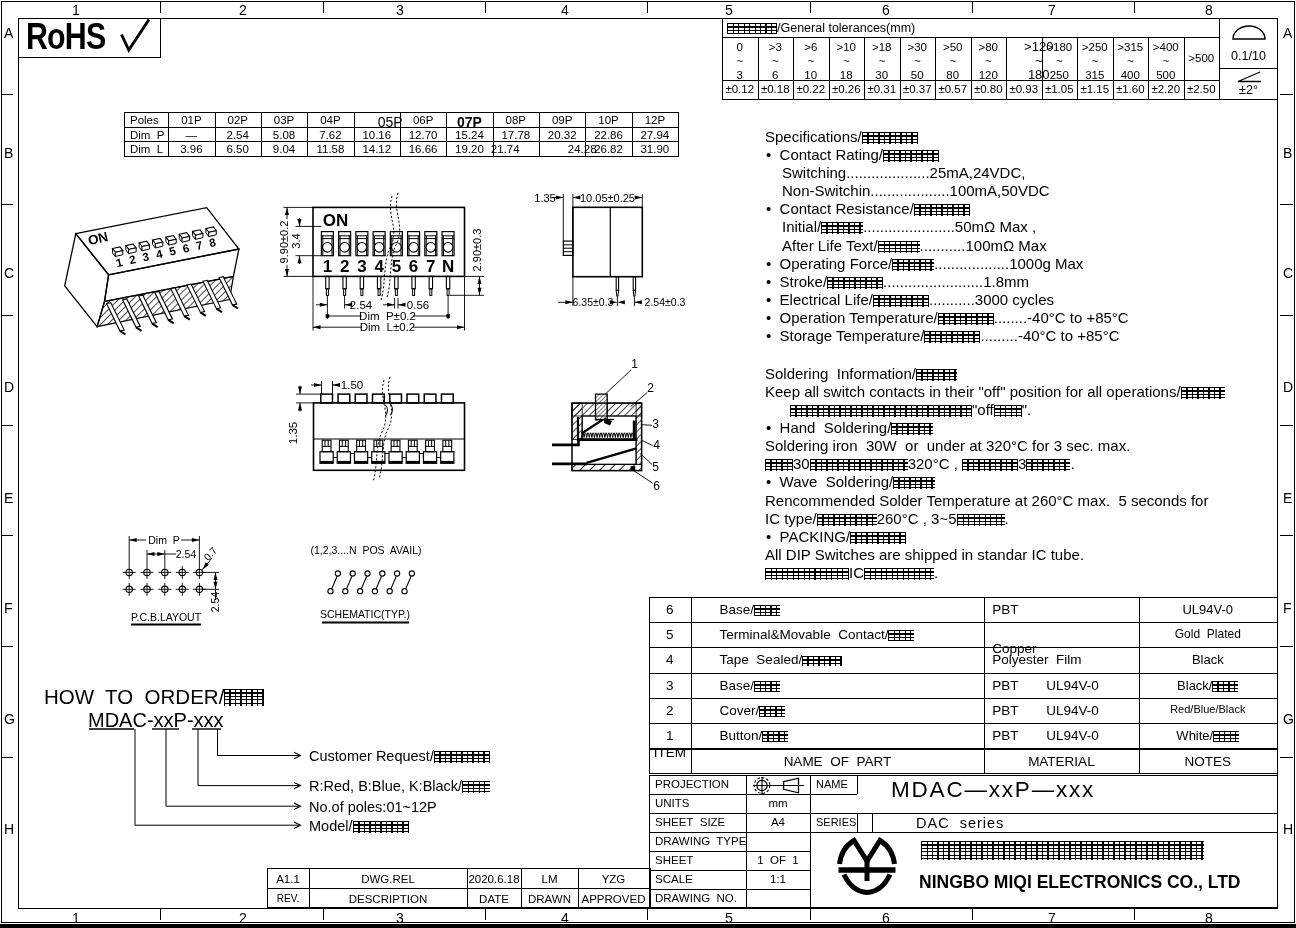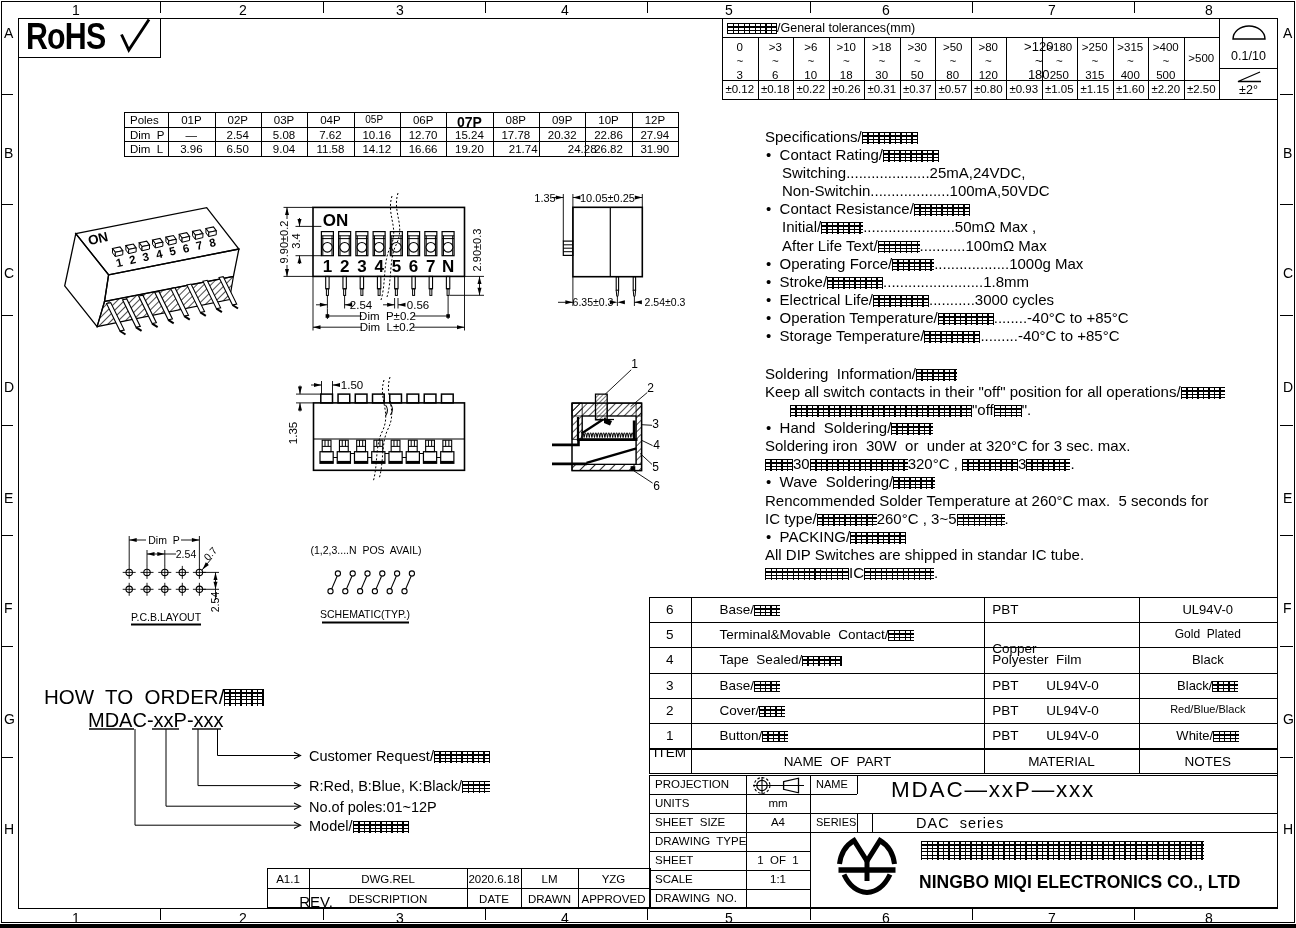--- a/index.html
+++ b/index.html
@@ -163,21 +163,21 @@
 <div class="ln" style="left:446.3px;top:112px;width:1.1px;height:43.5px;"></div>
 <div class="ln" style="left:492.65px;top:112px;width:1.1px;height:43.5px;"></div>
 <div class="ln" style="left:539px;top:112px;width:1.1px;height:43.5px;"></div>
 <div class="ln" style="left:585.35px;top:112px;width:1.1px;height:43.5px;"></div>
 <div class="ln" style="left:631.7px;top:112px;width:1.1px;height:43.5px;"></div>
 <div class="t" style="left:130px;top:115.2px;font-size:11.5px;">Poles</div>
 <div class="t ctr" style="left:168.2px;top:115.2px;width:46.35px;font-size:11.5px;">01P</div>
 <div class="t ctr" style="left:214.55px;top:115.2px;width:46.35px;font-size:11.5px;">02P</div>
 <div class="t ctr" style="left:260.9px;top:115.2px;width:46.35px;font-size:11.5px;">03P</div>
 <div class="t ctr" style="left:307.25px;top:115.2px;width:46.35px;font-size:11.5px;">04P</div>
-<div class="t ctr" style="left:351px;top:115.2px;width:46.35px;font-size:10px;">05P</div>
+<div class="t ctr" style="left:367px;top:115.2px;width:46.35px;font-size:14px;">05P</div>
 <div class="t ctr" style="left:399.95px;top:115.2px;width:46.35px;font-size:11.5px;">06P</div>
 <div class="t ctr" style="left:446.3px;top:115.2px;width:46.35px;font-size:14px;font-weight:bold;">07P</div>
 <div class="t ctr" style="left:492.65px;top:115.2px;width:46.35px;font-size:11.5px;">08P</div>
 <div class="t ctr" style="left:539px;top:115.2px;width:46.35px;font-size:11.5px;">09P</div>
 <div class="t ctr" style="left:585.35px;top:115.2px;width:46.35px;font-size:11.5px;">10P</div>
 <div class="t ctr" style="left:631.7px;top:115.2px;width:46.35px;font-size:11.5px;">12P</div>
 <div class="t" style="left:130px;top:129.7px;font-size:11.5px;">Dim&nbsp;&nbsp;P</div>
 <div class="t ctr" style="left:168.2px;top:129.7px;width:46.35px;font-size:11.5px;">—</div>
 <div class="t ctr" style="left:214.55px;top:129.7px;width:46.35px;font-size:11.5px;">2.54</div>
 <div class="t ctr" style="left:260.9px;top:129.7px;width:46.35px;font-size:11.5px;">5.08</div>
@@ -190,21 +190,21 @@
 <div class="t ctr" style="left:585.35px;top:129.7px;width:46.35px;font-size:11.5px;">22.86</div>
 <div class="t ctr" style="left:631.7px;top:129.7px;width:46.35px;font-size:11.5px;">27.94</div>
 <div class="t" style="left:130px;top:144.2px;font-size:11.5px;">Dim&nbsp;&nbsp;L</div>
 <div class="t ctr" style="left:168.2px;top:144.2px;width:46.35px;font-size:11.5px;">3.96</div>
 <div class="t ctr" style="left:214.55px;top:144.2px;width:46.35px;font-size:11.5px;">6.50</div>
 <div class="t ctr" style="left:260.9px;top:144.2px;width:46.35px;font-size:11.5px;">9.04</div>
 <div class="t ctr" style="left:307.25px;top:144.2px;width:46.35px;font-size:11.5px;">11.58</div>
 <div class="t ctr" style="left:353.6px;top:144.2px;width:46.35px;font-size:11.5px;">14.12</div>
 <div class="t ctr" style="left:399.95px;top:144.2px;width:46.35px;font-size:11.5px;">16.66</div>
 <div class="t ctr" style="left:446.3px;top:144.2px;width:46.35px;font-size:11.5px;">19.20</div>
-<div class="t ctr" style="left:500px;top:144.2px;width:46.35px;font-size:11.5px;">21.74</div>
+<div class="t ctr" style="left:482px;top:144.2px;width:46.35px;font-size:11.5px;">21.74</div>
 <div class="t ctr" style="left:539px;top:144.2px;width:46.35px;font-size:11.5px;padding-left:20px;">24.28</div>
 <div class="t ctr" style="left:585.35px;top:144.2px;width:46.35px;font-size:11.5px;">26.82</div>
 <div class="t ctr" style="left:631.7px;top:144.2px;width:46.35px;font-size:11.5px;">31.90</div>
 
 <div class="t" style="left:765px;top:128.7px;font-size:15px;">Specifications/<span class="c" style="width:56px;height:12px;"></span></div>
 <div class="t" style="left:766px;top:146.85px;font-size:15px;">•&nbsp;&nbsp;Contact Rating/<span class="c" style="width:56px;height:12px;"></span></div>
 <div class="t" style="left:782px;top:165px;font-size:15px;">Switching....................25mA,24VDC,</div>
 <div class="t" style="left:782px;top:183.15px;font-size:15px;">Non-Switchin...................100mA,50VDC</div>
 <div class="t" style="left:766px;top:201.3px;font-size:15px;">•&nbsp;&nbsp;Contact Resistance/<span class="c" style="width:56px;height:12px;"></span></div>
 <div class="t" style="left:782px;top:219.45px;font-size:15px;">Initial/<span class="c" style="width:42px;height:12px;"></span>......................50mΩ Max ,</div>
@@ -322,21 +322,21 @@
 
 <div class="t" style="left:919px;top:874px;font-size:17.5px;font-weight:bold;">NINGBO MIQI ELECTRONICS CO., LTD</div>
 
 <div class="abs" style="left:267px;top:868px;width:383.5px;height:40px;border:1.5px solid #000;box-sizing:border-box;"></div>
 <div class="ln" style="left:267px;top:888px;width:382px;height:1.2px;"></div>
 <div class="ln" style="left:309px;top:868px;width:1.2px;height:40px;"></div>
 <div class="ln" style="left:467px;top:868px;width:1.2px;height:40px;"></div>
 <div class="ln" style="left:521px;top:868px;width:1.2px;height:40px;"></div>
 <div class="ln" style="left:578px;top:868px;width:1.2px;height:40px;"></div>
 <div class="t ctr" style="left:267px;top:874px;width:42px;font-size:11.5px;">A1.1</div>
-<div class="t ctr" style="left:267px;top:894px;width:42px;font-size:15px;padding-left:28px;">REV.</div>
+<div class="t ctr" style="left:267px;top:894px;width:42px;font-size:10px;">REV.</div>
 <div class="t ctr" style="left:309px;top:874px;width:158px;font-size:11.5px;">DWG.REL</div>
 <div class="t ctr" style="left:309px;top:894px;width:158px;font-size:11.5px;">DESCRIPTION</div>
 <div class="t ctr" style="left:467px;top:874px;width:54px;font-size:11.5px;">2020.6.18</div>
 <div class="t ctr" style="left:467px;top:894px;width:54px;font-size:11.5px;">DATE</div>
 <div class="t ctr" style="left:521px;top:874px;width:57px;font-size:11.5px;">LM</div>
 <div class="t ctr" style="left:521px;top:894px;width:57px;font-size:11.5px;">DRAWN</div>
 <div class="t ctr" style="left:578px;top:874px;width:71px;font-size:11.5px;">YZG</div>
 <div class="t ctr" style="left:578px;top:894px;width:71px;font-size:11.5px;">APPROVED</div>
 
 <div class="t" style="left:44px;top:687px;font-size:20.5px;">HOW&nbsp; TO&nbsp; ORDER/<span class="c" style="width:40px;height:17px;"></span></div>

